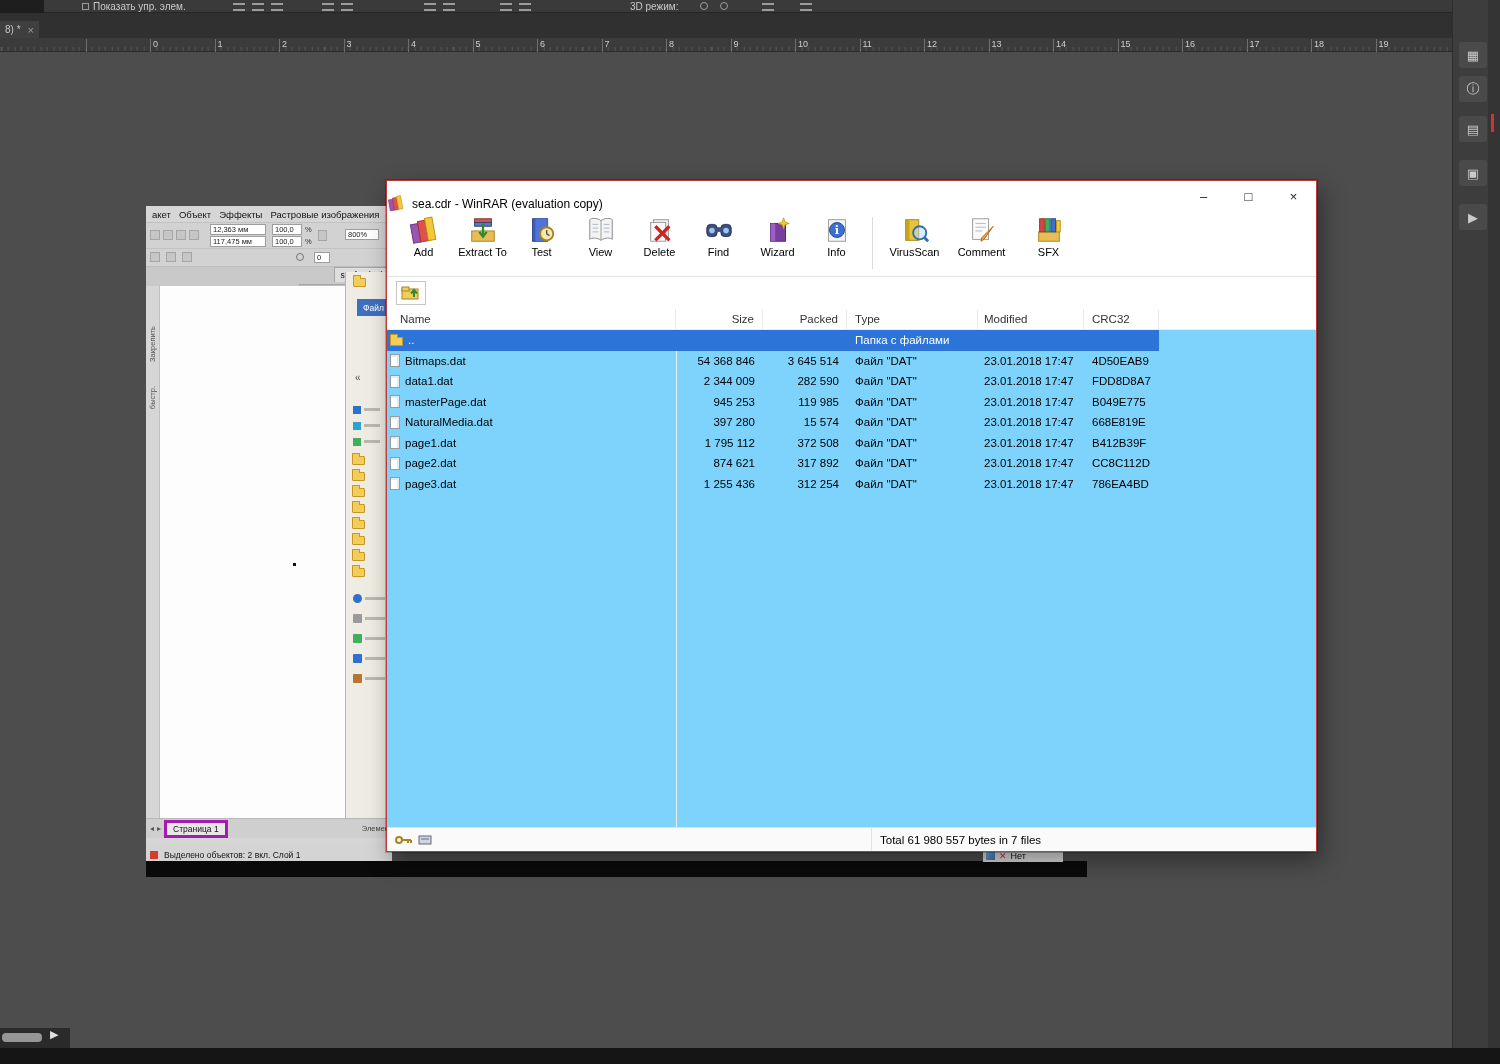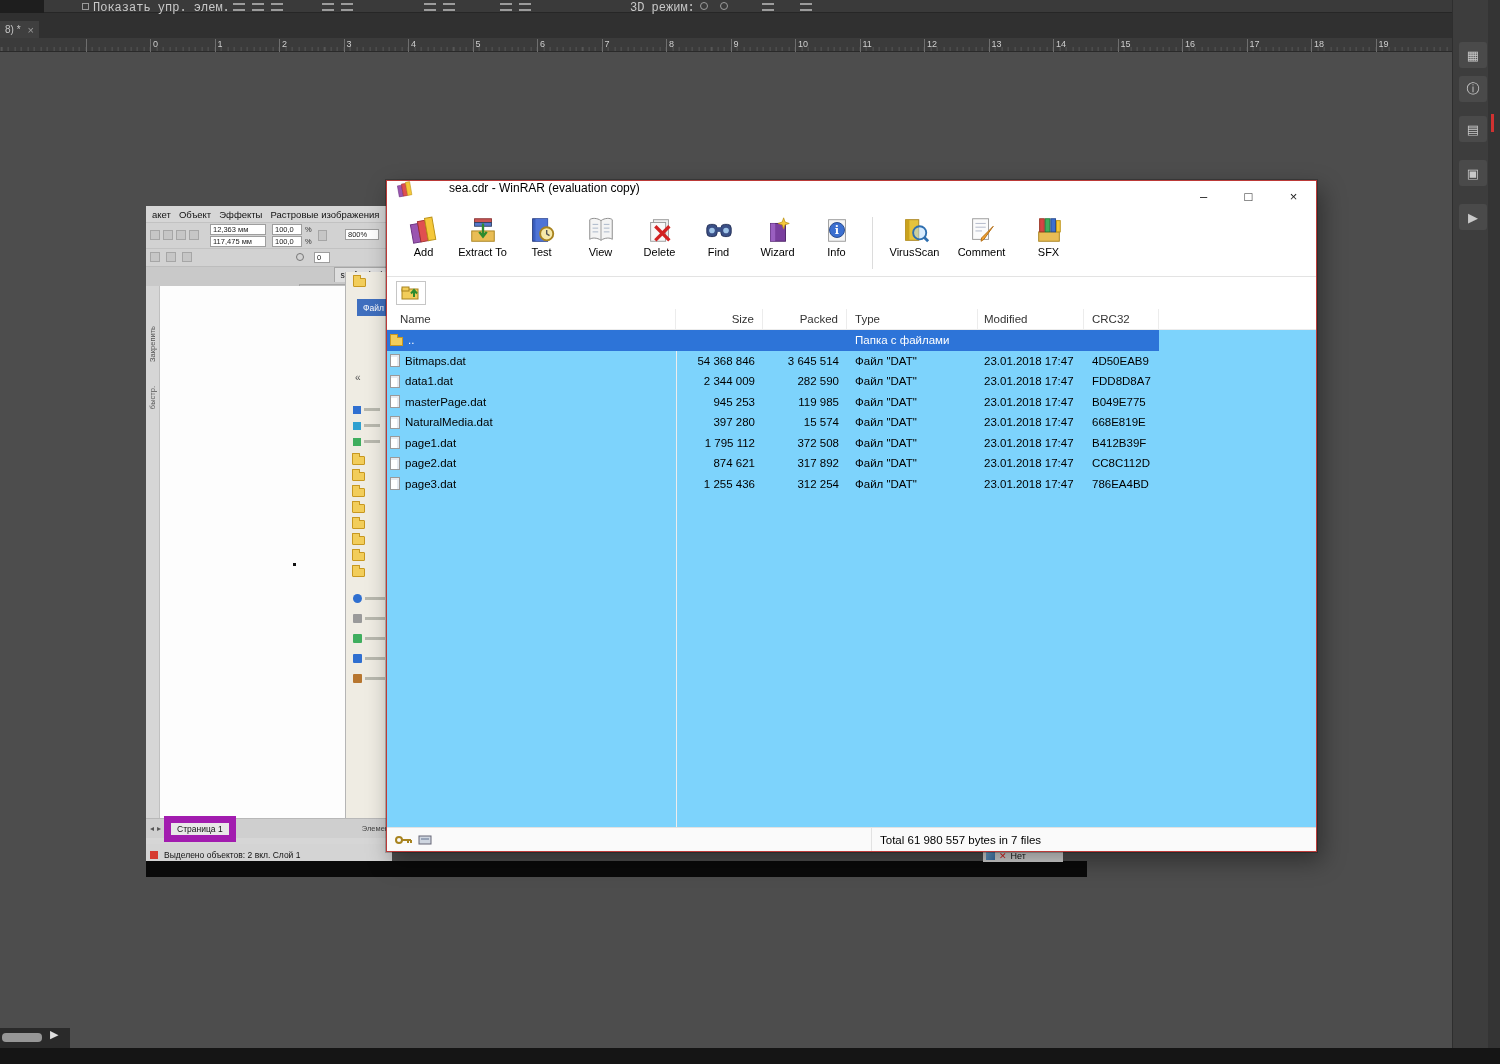--- a/index.html
+++ b/index.html
@@ -4,21 +4,21 @@
 <style>
   *{margin:0;padding:0;box-sizing:border-box;}
   body{background:#333;font-family:"Liberation Sans",sans-serif;}
   .desktop{position:relative;width:1500px;height:1064px;background:#4d4d4d;overflow:hidden;}
   .abs{position:absolute;}
 
   
   .ps-top{left:0;top:0;width:1452px;height:13px;background:#3a3a3a;border-bottom:1px solid #262626;z-index:3;}
   .ps-top-box{position:absolute;left:0;top:0;width:44px;height:13px;background:#1e1e1e;}
   .ps-check{position:absolute;left:82px;top:3px;width:7px;height:7px;border:1px solid #9a9a9a;}
-  .ps-label{position:absolute;top:1px;font-size:12px;color:#c9c9c9;white-space:nowrap;font-family:Liberation Mono, monospace;}
+  .ps-label{position:absolute;top:1px;font-size:10px;color:#c9c9c9;white-space:nowrap;}
   .ps-icon{position:absolute;top:3px;width:12px;height:8px;border-top:2px solid #9c9c9c;border-bottom:2px solid #9c9c9c;}
   .ps-circle{position:absolute;top:2px;width:8px;height:8px;border:1px solid #9c9c9c;border-radius:50%;}
   .band{left:0;top:13px;width:1452px;height:25px;background:#303030;z-index:2;}
   .doc-tab{position:absolute;left:0;top:21px;height:17px;background:#3f3f3f;color:#c4c4c4;font-size:10px;display:flex;align-items:center;padding:0 5px;gap:7px;z-index:4;}
   .doc-tab .close{color:#9a9a9a;font-size:11px;}
   .ruler{left:0;top:38px;width:1452px;height:14px;background:#3b3b3b;border-bottom:1px solid #2a2a2a;z-index:3;
          background-image:repeating-linear-gradient(to right,#565656 0 1px,transparent 1px 6.45px);
          background-size:100% 4px;background-position:1.65px 100%;background-repeat:repeat-x;}
   .ruler-tick{position:absolute;top:1px;width:1px;height:13px;background:#6e6e6e;}
   .ruler-num{position:absolute;top:1px;font-size:9px;color:#cfcfcf;}
@@ -55,34 +55,34 @@
   .back-glyph{position:absolute;left:9px;top:100px;font-size:10px;color:#555;}
   .tree-sq{position:absolute;left:7px;width:8px;height:8px;}
   .tree-bar{position:absolute;left:18px;width:16px;height:3px;background:#b8b8ae;margin-top:2px;}
   .folder{position:absolute;width:13px;height:9px;background:#f2cd5a;border:1px solid #c89820;border-radius:1px;}
   .folder::before{content:'';position:absolute;left:-1px;top:-4px;width:6px;height:3px;background:#f2cd5a;border:1px solid #c89820;border-bottom:none;border-radius:1px 1px 0 0;}
   .misc-row{position:absolute;left:7px;width:36px;height:10px;}
   .misc-ic{position:absolute;left:0;top:0;width:9px;height:9px;border-radius:50%;}
   .misc-bar{position:absolute;left:12px;top:3px;width:20px;height:3px;background:#b8b8ae;}
   .c-pagebar{position:absolute;left:0;top:612px;width:246px;height:20px;background:#cfcfcf;border-top:1px solid #b8b8b8;display:flex;align-items:center;padding:0 3px 0 4px;gap:3px;}
   .page-arrow{font-size:8px;color:#555;}
-  .page-tab{background:#e8e8e8;border:7px solid #a21caf;font-size:8.5px;padding:1px 6px;white-space:nowrap;}
+  .page-tab{background:#e8e8e8;border:3px solid #a21caf;font-size:8.5px;padding:1px 6px;white-space:nowrap;}
   .element-lbl{margin-left:auto;font-size:7.5px;color:#444;}
   .c-status{position:absolute;left:0;top:638px;width:246px;height:22px;background:#d4d4d4;display:flex;align-items:center;gap:6px;padding-left:4px;font-size:8.5px;color:#111;}
   .red-chip{width:8px;height:8px;background:#d63b30;flex:none;}
 
   .black-strip{left:146px;top:861px;width:941px;height:16px;background:#0a0a0a;z-index:2;}
   .fill-frag{left:983px;top:849px;width:80px;height:13px;background:#d6d6d6;display:flex;align-items:center;gap:4px;padding-left:3px;font-size:9px;color:#111;z-index:2;}
   .fill-sq{width:9px;height:9px;background:linear-gradient(135deg,#7ab0d8,#3a6fa8);flex:none;}
   .fill-x{color:#d22;font-size:9px;}
 
   
   .winrar{left:386px;top:180px;width:931px;height:672px;background:#fff;border:1px solid #bc3a38;
           box-shadow:0 0 0 1px rgba(0,0,0,.22),5px 9px 22px rgba(0,0,0,.38);display:flex;flex-direction:column;z-index:10;}
-  .titlebar{height:30px;display:flex;align-items:flex-start;padding-left:9px;flex:none;gap:28px;}
+  .titlebar{height:30px;display:flex;align-items:flex-end;flex:none;}
   .title-icon{width:17px;height:16px;flex:none;}
   .title-text{font-size:12px;color:#000;margin-left:8px;white-space:nowrap;}
   .win-btns{margin-left:auto;display:flex;height:100%;}
   .win-btn{width:45px;display:flex;align-items:center;justify-content:center;font-size:13px;color:#222;}
   .menubar{height:22px;display:flex;align-items:center;padding-left:7px;flex:none;}
   .menu-item{font-size:12px;color:#000;padding:0 10px;}
   .toolbar{height:66px;display:flex;align-items:flex-start;padding:2px 0 0 7px;border-bottom:1px solid #e3e3e3;flex:none;}
   .tool-btn{width:59px;height:62px;display:flex;flex-direction:column;align-items:center;padding-top:2px;}
   .tool-btn.wide{width:67px;}
   .tool-icon{width:30px;height:30px;}

